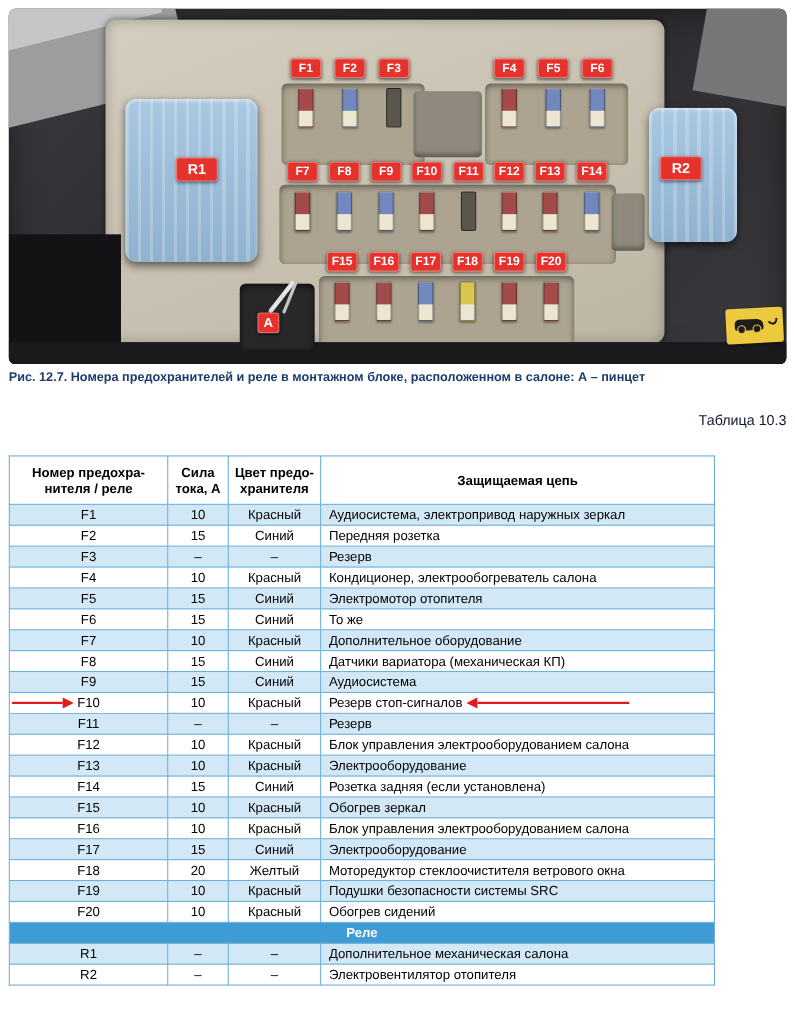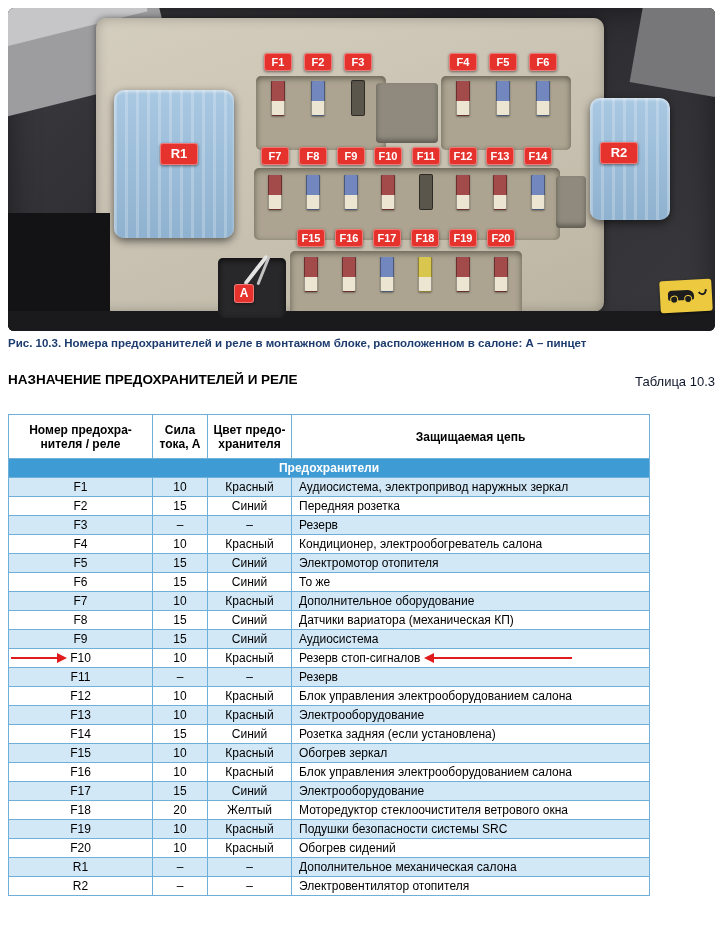--- a/index.html
+++ b/index.html
@@ -183,25 +183,25 @@
       <div class="fuse fuse-blue" style="left: 372px; top: 248px;"></div>
       <div class="plabel fuse-label" style="left: 365px; top: 221px;">F17</div>
       <div class="fuse fuse-yellow" style="left: 410px; top: 248px;"></div>
       <div class="plabel fuse-label" style="left: 403px; top: 221px;">F18</div>
       <div class="fuse fuse-red" style="left: 448px; top: 248px;"></div>
       <div class="plabel fuse-label" style="left: 441px; top: 221px;">F19</div>
       <div class="fuse fuse-red" style="left: 486px; top: 248px;"></div>
       <div class="plabel fuse-label" style="left: 479px; top: 221px;">F20</div>
     </div>
 
-  <div class="caption">Рис. 10.3. Номера предохранителей и реле в монтажном блоке, расположенном в салоне: А – пинцет</div>
+  <div class="caption">Рис. 12.7. Номера предохранителей и реле в монтажном блоке, расположенном в салоне: А – пинцет</div>
 
   <div class="titlebar">
     <div class="title">
-      <span>НАЗНАЧЕНИЕ ПРЕДОХРАНИТЕЛЕЙ И РЕЛЕ</span><br>
+      <br>
     </div>
     <div class="tabref">Таблица 10.3</div>
   </div>
 
   <table>
     <colgroup>
       <col style="width:144px">
         <col style="width:55px">
         <col style="width:84px">
         <col>
@@ -211,23 +211,20 @@
         <th>Номер предохра-
 нителя / реле</th>
         <th>Сила
 тока, А</th>
         <th>Цвет предо-
 хранителя</th>
         <th>Защищаемая цепь</th>
       </tr>
     </thead>
     <tbody>
-        <tr>
-          <td colspan="4" class="section-banner">Предохранители</td>
-        </tr>
         <tr class="row-alt">
           <td class="c-num">F1</td>
           <td class="c-amp">10</td>
           <td class="c-col">Красный</td>
           <td class="c-circ"><span>Аудиосистема, электропривод наружных зеркал</span></td>
         </tr>
         <tr class="">
           <td class="c-num">F2</td>
           <td class="c-amp">15</td>
           <td class="c-col">Синий</td>
@@ -334,20 +331,23 @@
           <td class="c-amp">10</td>
           <td class="c-col">Красный</td>
           <td class="c-circ"><span>Подушки безопасности системы SRC</span></td>
         </tr>
         <tr class="">
           <td class="c-num">F20</td>
           <td class="c-amp">10</td>
           <td class="c-col">Красный</td>
           <td class="c-circ"><span>Обогрев сидений</span></td>
         </tr>
+        <tr>
+          <td colspan="4" class="section-banner">Реле</td>
+        </tr>
         <tr class="row-alt">
           <td class="c-num">R1</td>
           <td class="c-amp">–</td>
           <td class="c-col">–</td>
           <td class="c-circ"><span>Дополнительное механическая салона</span></td>
         </tr>
         <tr class="">
           <td class="c-num">R2</td>
           <td class="c-amp">–</td>
           <td class="c-col">–</td>

